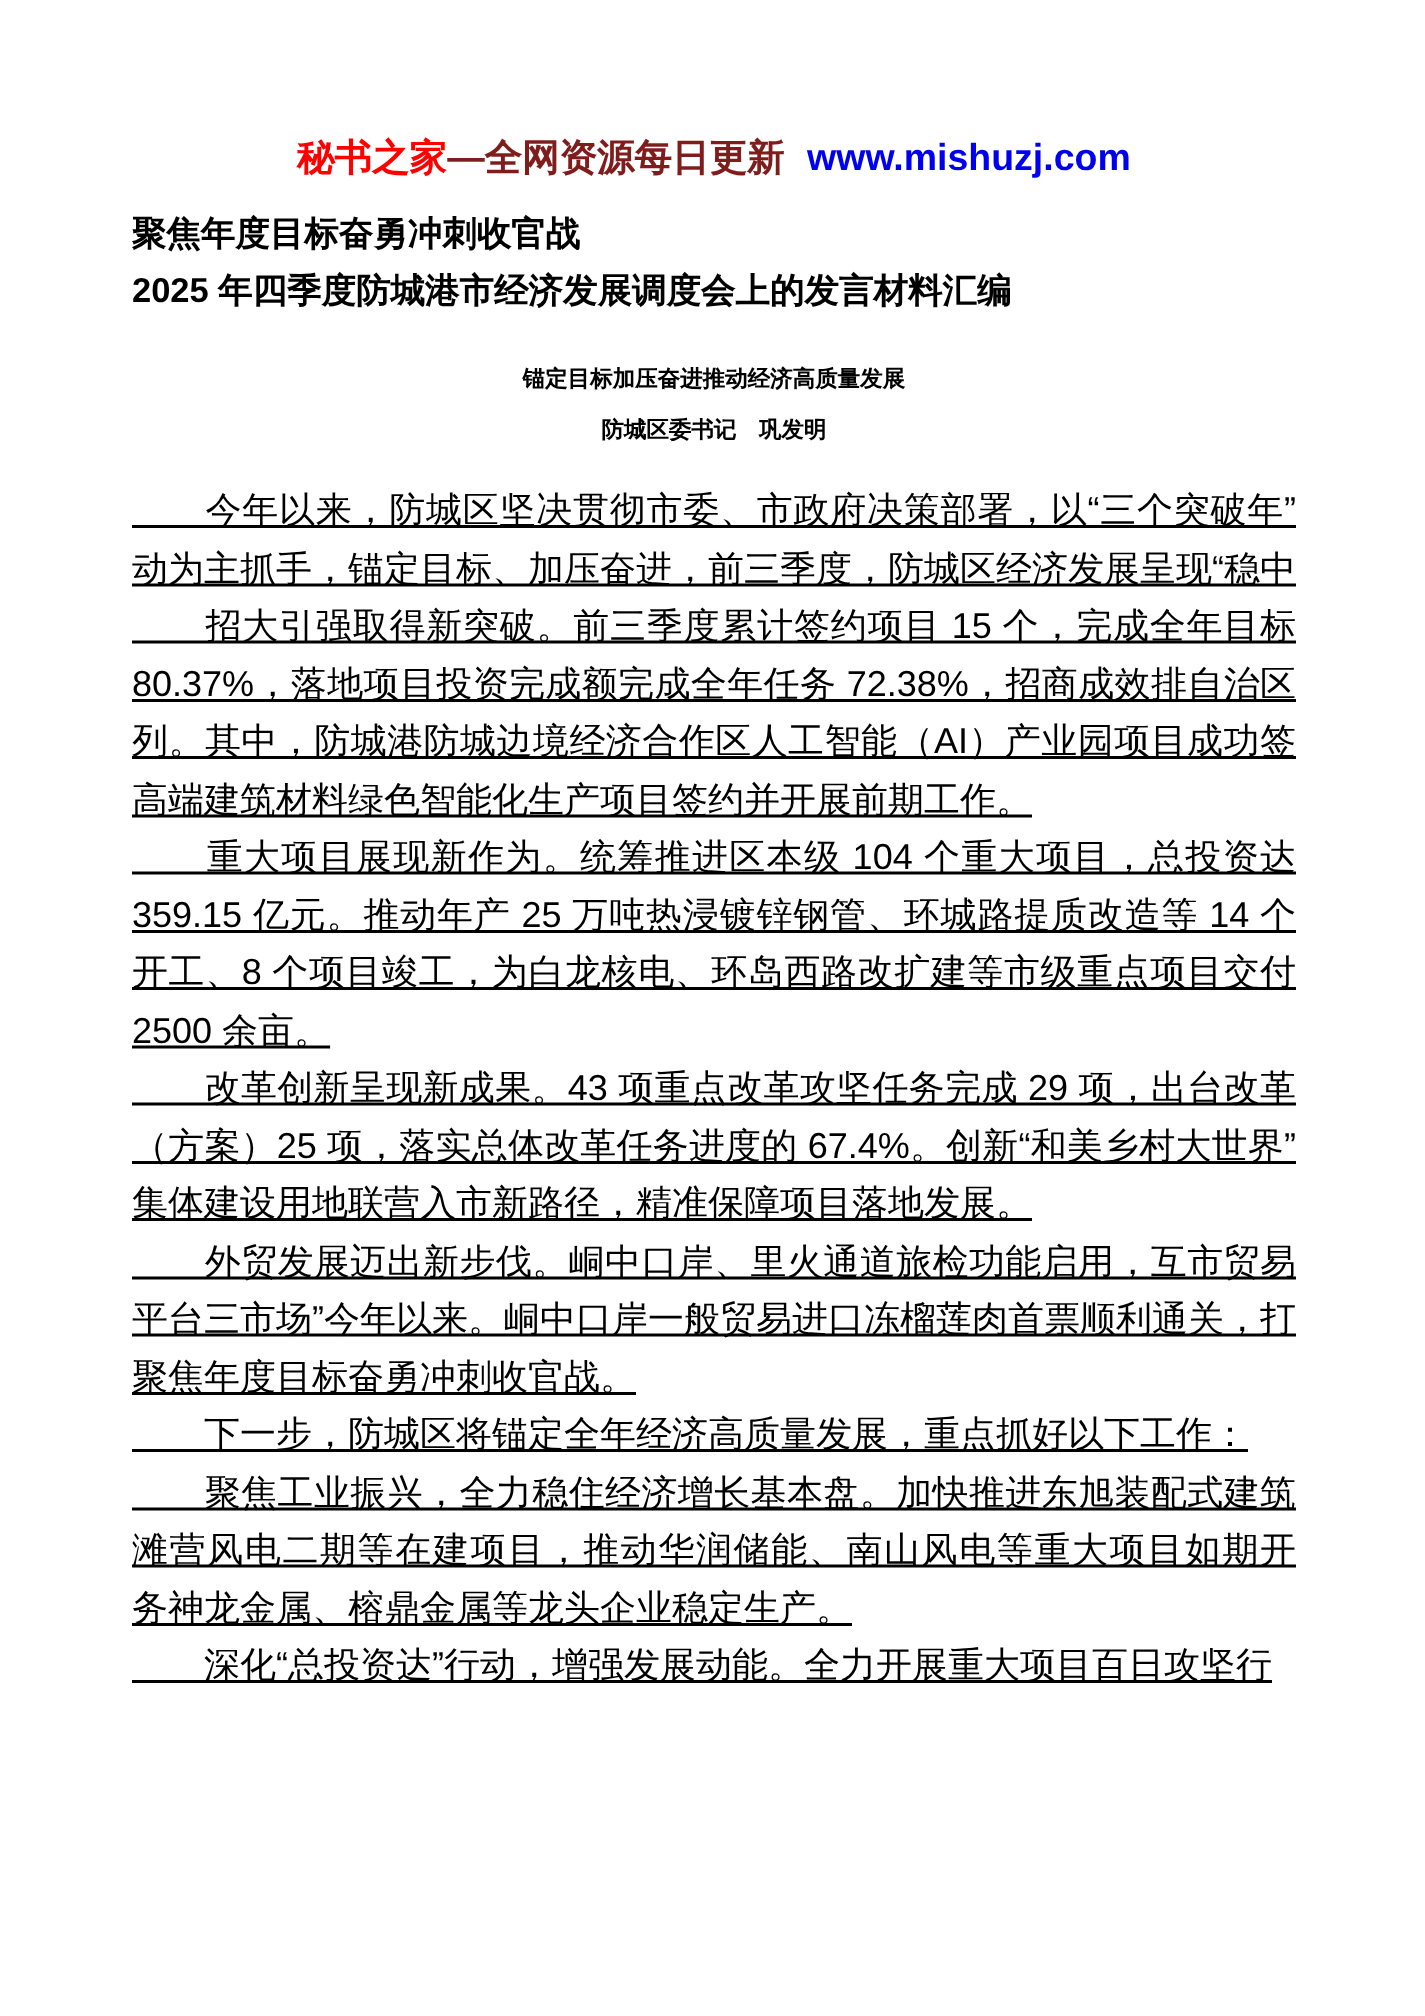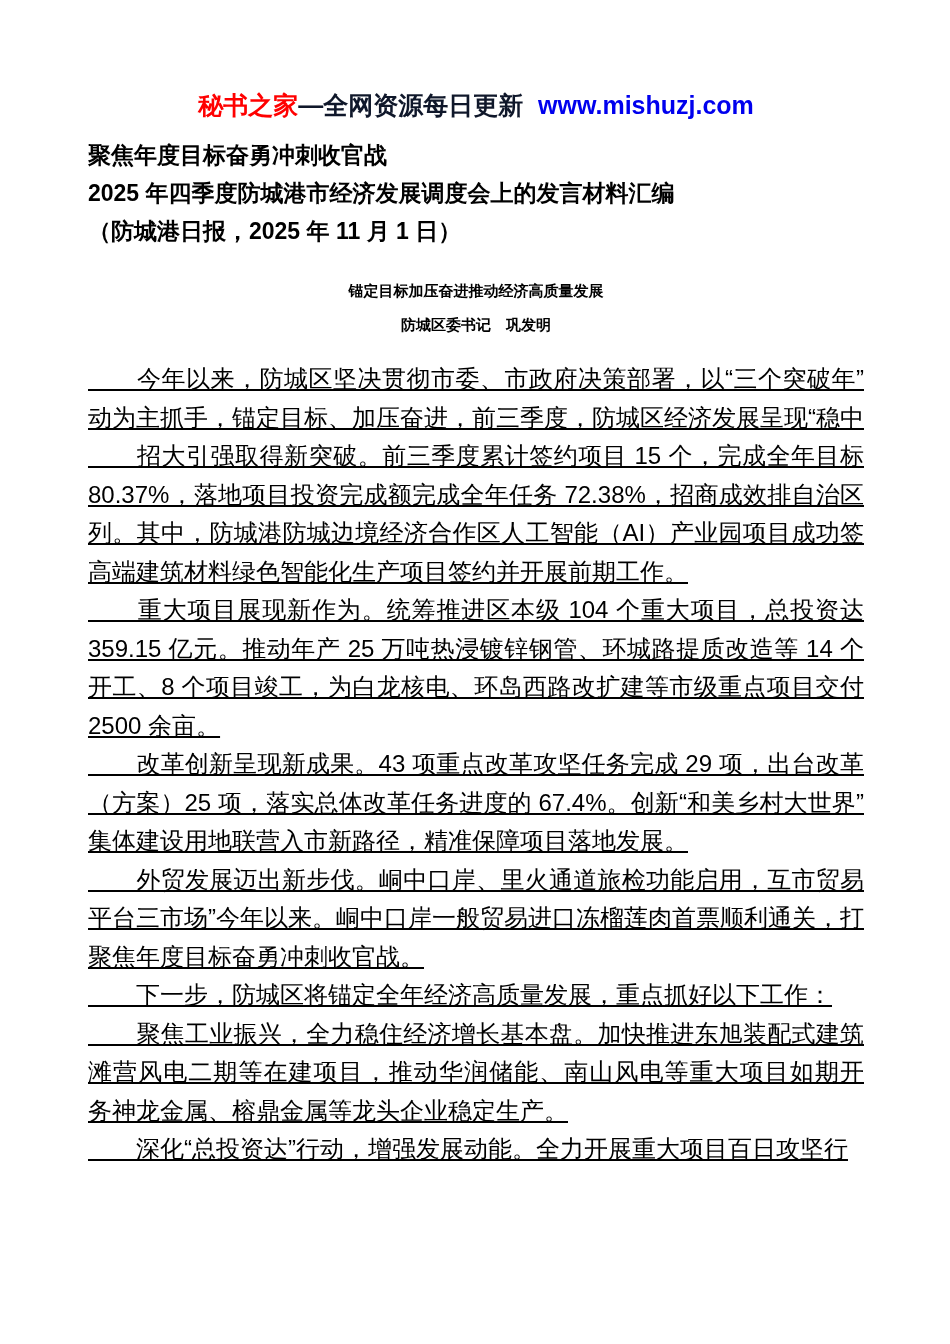--- a/index.html
+++ b/index.html
@@ -13,21 +13,21 @@
     padding:88px 86px 0 88px;
     overflow:hidden;
   }
   .banner{
     text-align:center;
     font-size:25px;
     line-height:34px;
     white-space:nowrap;
   }
   .banner .brand{color:#ff0000;font-weight:bold;margin-top:28px;}
-  .banner .tagline{color:#0f172a;font-weight:600;}
+  .banner .tagline{color:#7f1d1d;font-weight:600;}
   .banner .url{color:#0000ee;text-decoration:none;margin-left:8px;font-weight:700;}
   .titles{
     margin-top:14px;
     text-align:left;
     font-weight:bold;
     font-size:23px;
     line-height:38px;
   }
   .speech-head{
     margin-top:24px;
@@ -59,21 +59,20 @@
 <div class="page">
 
   <div class="banner">
     <span class="brand" style="color: rgb(255, 0, 0);">秘书之家</span><span class="tagline">—全网资源每日更新</span>
     <a class="url" href="#" style="color: rgb(0, 0, 238);">www.mishuzj.com</a>
   </div>
 
   <div class="titles">
     <div>聚焦年度目标奋勇冲刺收官战</div>
     <div>2025 年四季度防城港市经济发展调度会上的发言材料汇编</div>
-    <div>（防城港日报，2025 年 11 月 1 日）</div>
   </div>
 
   <div class="speech-head">
     <div>锚定目标加压奋进推动经济高质量发展</div>
     <div>防城区委书记　巩发明</div>
   </div>
 
   <div class="doc-body">
       <div class="para">
         <div class="bline">　　今年以来，防城区坚决贯彻市委、市政府决策部署，以“三个突破年”行</div>

